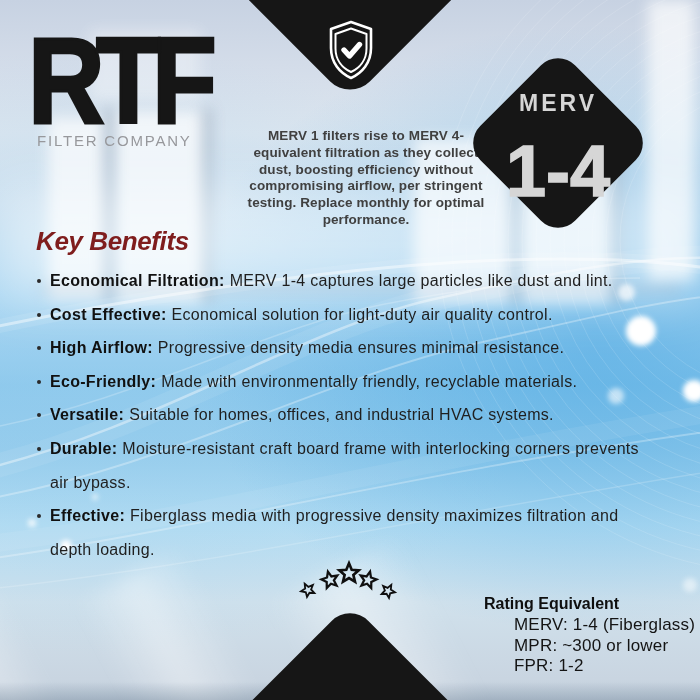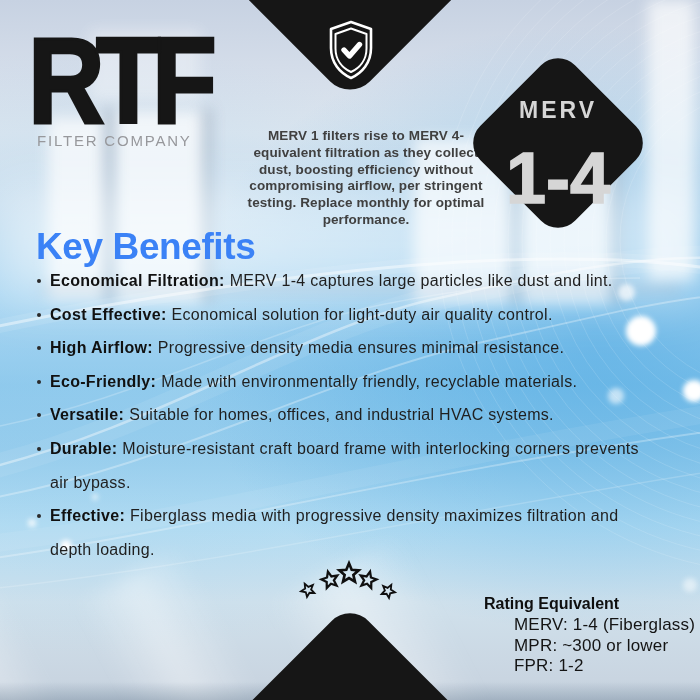--- a/index.html
+++ b/index.html
@@ -36,32 +36,32 @@
   .logo-sub{
     position:absolute;left:37px;top:132px;font-size:15px;font-weight:normal;
     letter-spacing:1.8px;color:var(--subtitle-gray);white-space:nowrap;
   }
   
   .diamond{position:absolute;background:var(--ink);transform:rotate(45deg);}
   .diamond.top{left:265px;top:-104px;width:170px;height:170px;border-radius:28px;}
   .diamond.badge{left:491px;top:76px;width:134px;height:134px;border-radius:24px;}
   .diamond.bottom{left:245px;top:646px;width:210px;height:210px;border-radius:26px;}
   .shield{position:absolute;left:326px;top:20px;width:50px;height:60px;}
-  .badge-text{position:absolute;left:468px;top:99px;width:180px;text-align:center;color:var(--badge-text);}
+  .badge-text{position:absolute;left:468px;top:92px;width:180px;text-align:center;color:var(--badge-text);}
   .badge-merv{display:block;font-size:23px;font-weight:bold;letter-spacing:3px;line-height:1;}
   .badge-range{display:block;font-size:72px;font-weight:bold;line-height:1;margin-top:20px;-webkit-text-stroke:1.5px var(--badge-text);}
   
   .intro{
     position:absolute;left:222px;top:112px;width:256px;margin:16px;text-align:center;
     font-size:13.5px;line-height:16.8px;font-weight:600;color:#404040;letter-spacing:.1px;
   }
   
   .benefits-heading{
-    position:absolute;left:36px;top:226px;margin:0;font-size:37px;font-weight:800;
-    color:#3b82f6;letter-spacing:-.4px;
+    position:absolute;left:36px;top:226px;margin:0;font-size:26px;font-weight:800;
+    color:#7f1d1d;letter-spacing:-.4px;font-style:italic;
   }
   .benefits-list{position:absolute;left:36px;top:264px;width:622px;margin:0;padding:0;list-style:none;}
   .benefits-list li{display:flex;font-size:16px;line-height:33.6px;letter-spacing:.3px;color:var(--body-text);}
   .benefits-list li::before{content:"";flex:none;width:4px;height:4px;border-radius:50%;background:#2a2a2a;margin:15px 9px 0 1px;}
   .benefits-list b{font-weight:bold;color:#111;margin-right:5px;}
   
   .stars{position:absolute;left:296px;top:560px;width:104px;height:44px;}
   .rating{position:absolute;left:484px;top:592px;color:#141414;}
   .rating-heading{font-size:16px;font-weight:bold;line-height:23px;color:#0f0f0f;}
   .rating-line{font-size:17px;line-height:20.5px;letter-spacing:.2px;margin-left:30px;}

